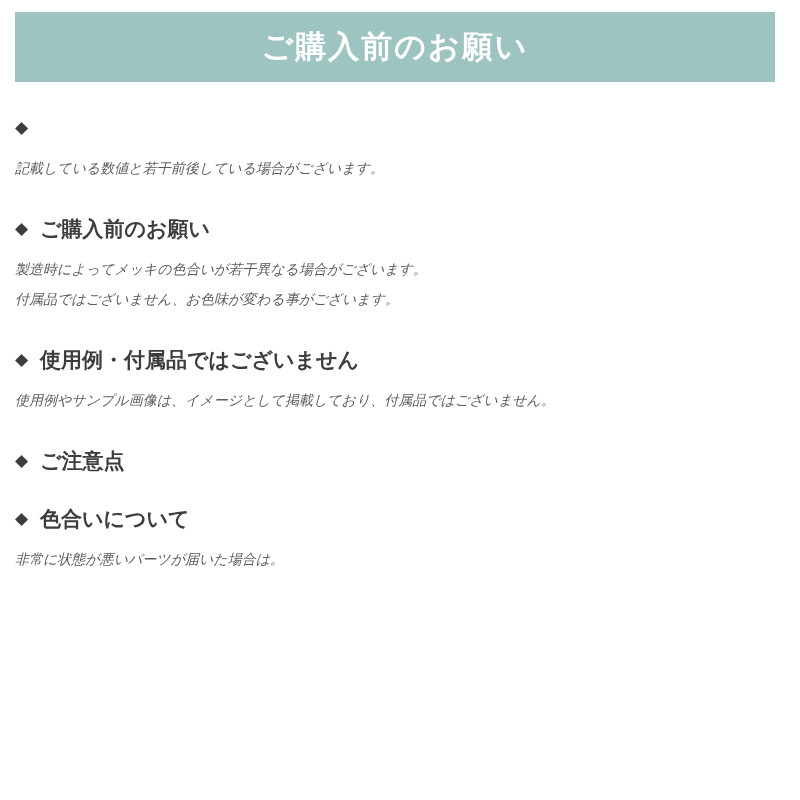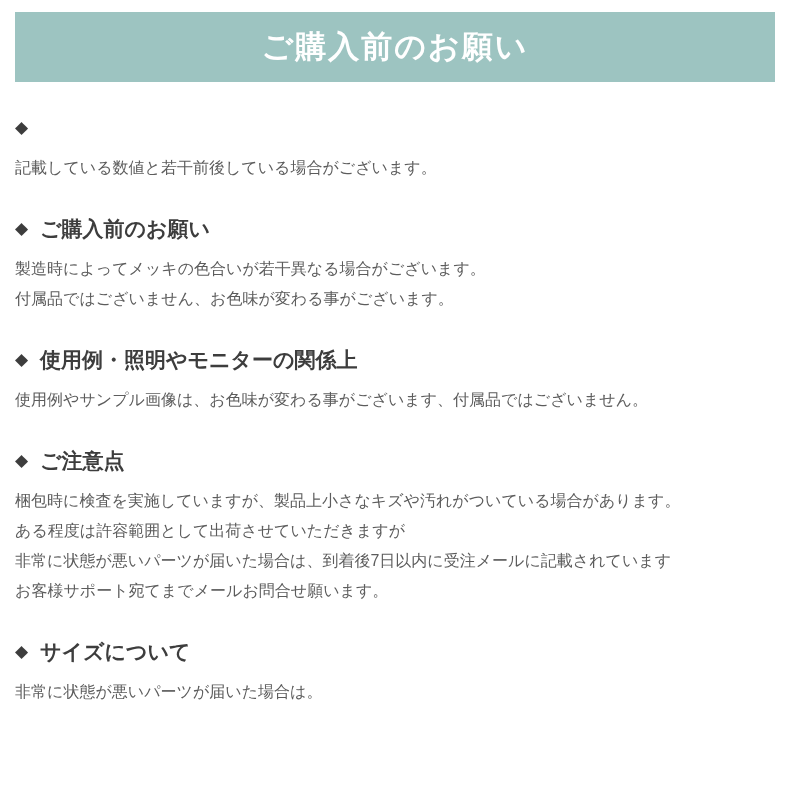--- a/index.html
+++ b/index.html
@@ -40,23 +40,24 @@
   .diamond {
     font-size: 17px;
     margin-right: 12px;
     color: #3d3d3d;
   }
   .section-body {
     margin-top: 13px;
   }
   .body-line {
     margin: 0;
-    font-size: 16px;
+    font-size: 14px;
     line-height: 30px;
     color: #5c5c5c;
+    font-style: italic;
   }
 </style>
 </head>
 <body>
 
 <div class="page">
 
   <div class="header-bar" style="background: rgb(157, 196, 193); color: rgb(255, 255, 255);">
     <span>ご購入前のお願い</span>
   </div>
@@ -77,43 +78,37 @@
     </div>
     <div class="section-body">
       <p class="body-line">製造時によってメッキの色合いが若干異なる場合がございます。</p>
       <p class="body-line">付属品ではございません、お色味が変わる事がございます。</p>
     </div>
   </div>
 
   <div class="section">
     <div class="section-heading">
       <span class="diamond">◆</span>
-      <span>使用例・照明やモニターの関係上</span>
+      <span>使用例・付属品ではございません</span>
     </div>
     <div class="section-body">
-      <p class="body-line">使用例やサンプル画像は、お色味が変わる事がございます、付属品ではございません。</p>
+      <p class="body-line">使用例やサンプル画像は、イメージとして掲載しており、付属品ではございません。</p>
     </div>
   </div>
 
   <div class="section">
     <div class="section-heading">
       <span class="diamond">◆</span>
       <span>ご注意点</span>
     </div>
-    <div class="section-body">
-      <p class="body-line">梱包時に検査を実施していますが、製品上小さなキズや汚れがついている場合があります。</p>
-      <p class="body-line">ある程度は許容範囲として出荷させていただきますが</p>
-      <p class="body-line">非常に状態が悪いパーツが届いた場合は、到着後7日以内に受注メールに記載されています</p>
-      <p class="body-line">お客様サポート宛てまでメールお問合せ願います。</p>
-    </div>
   </div>
 
   <div class="section">
     <div class="section-heading">
       <span class="diamond">◆</span>
-      <span>サイズについて</span>
+      <span>色合いについて</span>
     </div>
     <div class="section-body">
       <p class="body-line">非常に状態が悪いパーツが届いた場合は。</p>
     </div>
   </div>
 
 </div>
 
 </body></html>

